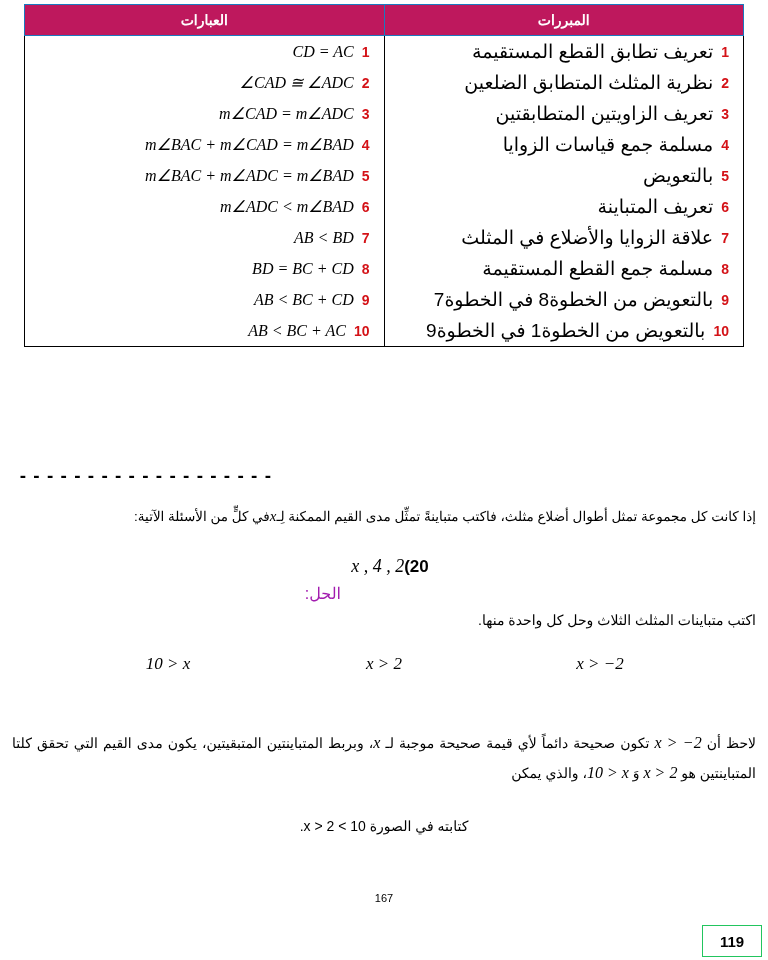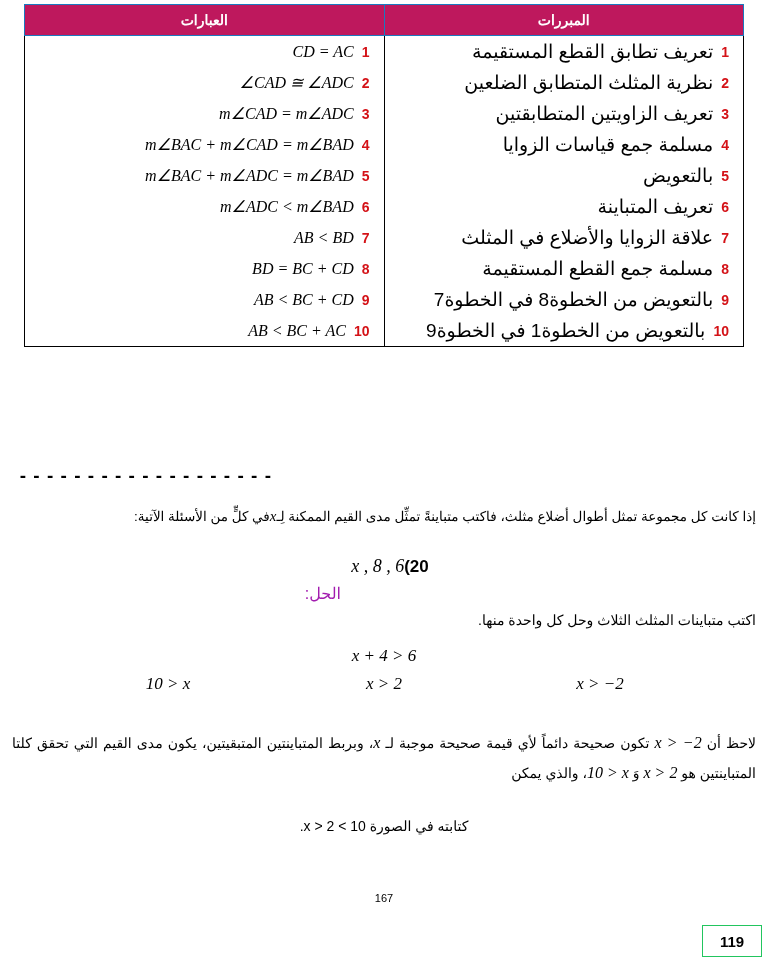--- a/index.html
+++ b/index.html
@@ -376,30 +376,29 @@
   </tbody>
 </table>
 
 <div class="dashes">- - - - - - - - - - - - - - - - - - -</div>
 
 <div class="intro">
   <span>إذا كانت كل مجموعة تمثل أطوال أضلاع مثلث، فاكتب متباينةً تمثِّل مدى القيم الممكنة لِـ</span><span class="mathv">x</span><span>في كلٍّ من الأسئلة الآتية:</span>
 </div>
 
 <div class="q-line">
-  <span class="q-expr">x , 8 , 6</span><span class="q-num">(20</span>
+  <span class="q-expr">x , 4 , 2</span><span class="q-num">(20</span>
 </div>
 
 <div class="solve-label">الحل:</div>
 
 <div class="step1">اكتب متباينات المثلث الثلاث وحل كل واحدة منها.</div>
 
 <div class="ineq-grid">
   <div class="row">
-    <span class="cell">x + 4 &gt; 6</span>
   </div>
   <div class="row">
     <span class="cell">10 &gt; x</span>
     <span class="cell">x &gt; 2</span>
     <span class="cell">x &gt; −2</span>
   </div>
 </div>
 
 <div class="concl">
   <span>لاحظ أن</span>

